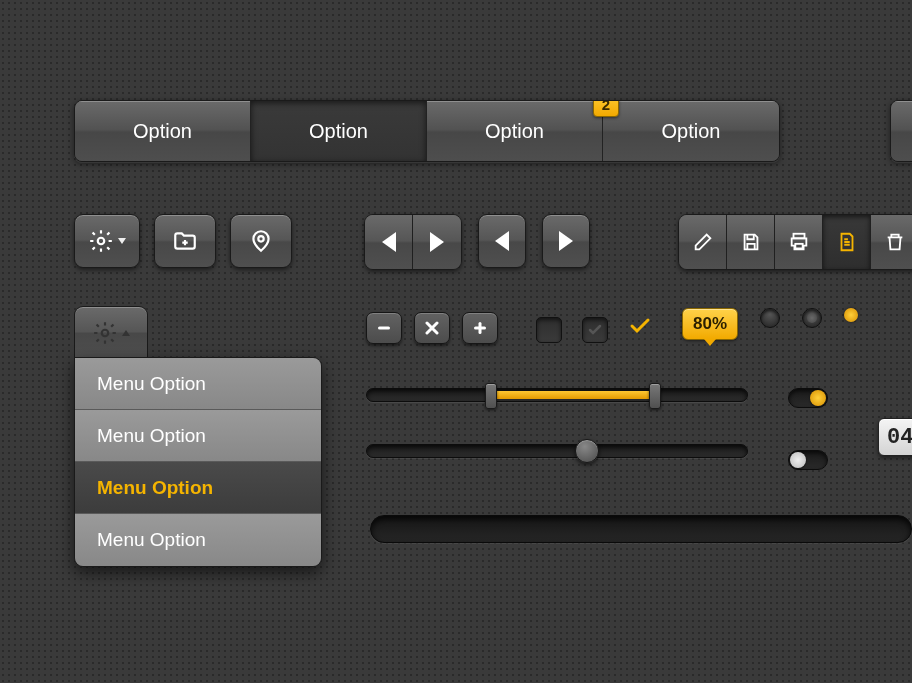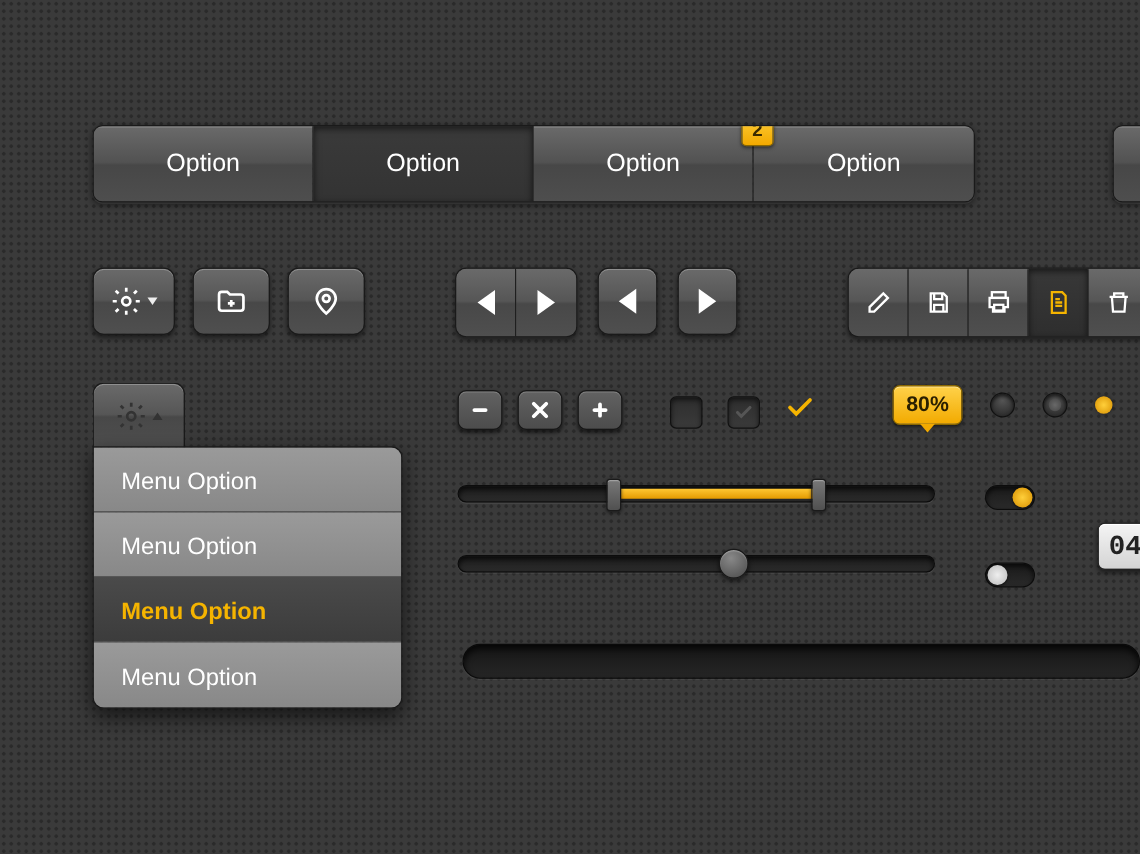--- a/index.html
+++ b/index.html
@@ -62,21 +62,21 @@
 
 .pmgroup{position:absolute;top:312px;left:366px;display:flex;gap:12px}
 .pm{width:36px;height:32px;border-radius:7px;background:linear-gradient(#626262,#4c4c4c);border:1px solid #161616;box-shadow:inset 0 1px 0 rgba(255,255,255,.2),0 2px 3px rgba(0,0,0,.5);display:flex;align-items:center;justify-content:center;color:#fff;font-size:20px;font-weight:700;cursor:pointer}
 
 
 .cbgroup{position:absolute;top:314px;left:536px;display:flex;gap:20px;align-items:center}
 .cb{width:26px;height:26px;border-radius:5px;background:linear-gradient(#2e2e2e,#3a3a3a);border:1px solid #111;box-shadow:inset 0 2px 4px rgba(0,0,0,.6);cursor:pointer}
 .chk{color:#f5b400;font-size:26px;cursor:pointer}
 
 
-.pctgroup{position:absolute;top:308px;left:714px;display:flex;align-items:center;gap:22px}
+.pctgroup{position:absolute;top:308px;left:682px;display:flex;gap:22px}
 .pctbubble{position:relative;background:linear-gradient(#ffd24a,#f2aa00);color:#2a1f00;font-weight:700;font-size:17px;padding:5px 10px;border-radius:6px;border:1px solid #8a6700;box-shadow:0 1px 3px rgba(0,0,0,.5),inset 0 1px 0 rgba(255,255,255,.4)}
 .pctbubble:after{content:'';position:absolute;bottom:-7px;left:50%;margin-left:-6px;border-left:6px solid transparent;border-right:6px solid transparent;border-top:7px solid #f2aa00}
 .radio{width:20px;height:20px;border-radius:50%;background:radial-gradient(circle at 50% 30%,#555,#222);border:1px solid #111;box-shadow:inset 0 2px 3px rgba(0,0,0,.6);cursor:pointer}
 .radio.on:after{content:'';display:block;width:10px;height:10px;margin:4px auto;border-radius:50%;background:radial-gradient(#696969,#444)}
 .rdot{width:14px;height:14px;border-radius:50%;background:radial-gradient(#ffcf3a,#d78f00);box-shadow:0 0 3px rgba(0,0,0,.5);cursor:pointer}
 
 
 .sliderarea{position:absolute;top:388px;left:366px}
 .track{width:382px;height:14px;border-radius:7px;background:linear-gradient(#1a1a1a,#2c2c2c);border:1px solid #0c0c0c;box-shadow:inset 0 2px 4px rgba(0,0,0,.7),0 1px 0 rgba(255,255,255,.08);position:relative;margin-bottom:42px}
 .fill{position:absolute;top:2px;bottom:2px;background:linear-gradient(#ffc733,#e59a00);border-radius:5px}
@@ -94,21 +94,21 @@
 .counter{position:absolute;top:418px;left:878px;height:38px;border-radius:6px 0 0 6px;background:linear-gradient(#f4f4f4,#d4d4d4);border:1px solid #222;display:flex;align-items:center;padding:0 8px;font-family:"Courier New",monospace;font-size:22px;font-weight:700;color:#222;box-shadow:0 2px 4px rgba(0,0,0,.5),inset 0 1px 0 #fff}
 
 
 .bigscroll{position:absolute;top:515px;left:370px;width:542px;height:28px;border-radius:14px;background:linear-gradient(#161616,#262626);border:1px solid #0a0a0a;box-shadow:inset 0 3px 6px rgba(0,0,0,.8),0 1px 0 rgba(255,255,255,.07)}
 
 
 .ddtab{position:absolute;top:306px;left:74px;width:74px;height:52px;border-radius:9px 9px 0 0;background:linear-gradient(#6a6a6a,#565656 48%,#484848 52%,#4f4f4f);border:1px solid #1a1a1a;border-bottom:none;display:flex;align-items:center;justify-content:center;gap:4px;box-shadow:inset 0 1px 0 rgba(255,255,255,.25);cursor:pointer}
 .ddtab svg{stroke:#333;fill:none;stroke-width:2}
 .ddtab .tri-u{width:0;height:0;border-left:4px solid transparent;border-right:4px solid transparent;border-bottom:6px solid #333}
 .ddmenu{position:absolute;top:357px;left:74px;width:248px;border-radius:0 9px 9px 9px;overflow:hidden;border:1px solid #1a1a1a;box-shadow:0 6px 16px rgba(0,0,0,.6)}
-.ddmenu .mi{height:52px;display:flex;align-items:flex-end;padding:12px 22px;font-size:19px;color:#fff;background:linear-gradient(#9a9a9a,#888);border-bottom:1px solid #5a5a5a;cursor:pointer}
+.ddmenu .mi{height:52px;display:flex;align-items:center;padding:0 22px;font-size:19px;color:#fff;background:linear-gradient(#9a9a9a,#888);border-bottom:1px solid #5a5a5a;cursor:pointer}
 .ddmenu .mi:last-child{border-bottom:none}
 .ddmenu .mi.sel{background:linear-gradient(#4a4a4a,#3c3c3c);color:#f5b400;font-weight:600}
 </style>
 </head>
 <body>
 
 <div class="optbar">
  <div class="seg">
       <span>Option</span>
     </div>

